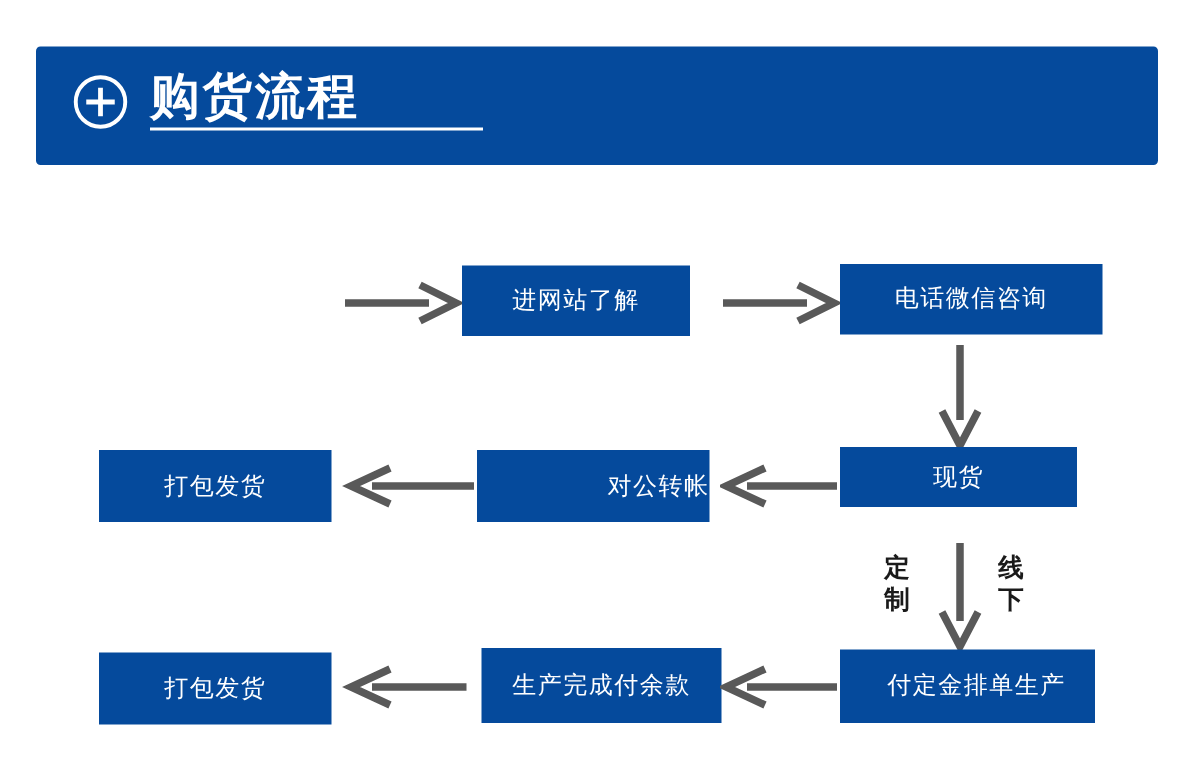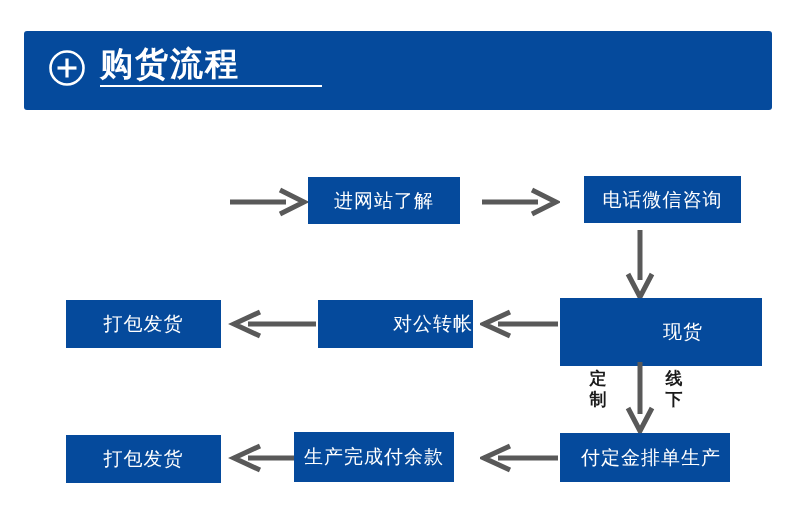--- a/index.html
+++ b/index.html
@@ -65,36 +65,36 @@
     width: 790px;
     height: 506px;
   }
   .node {
     position: absolute;
     background: #054a9c;
     color: #ffffff;
     display: flex;
     align-items: center;
     justify-content: center;
-    font-size: 19px;
+    font-size: 16px;
     font-weight: normal;
     letter-spacing: 1px;
     white-space: nowrap;
   }
 
   
   .node-enter-site   { left: 308px; top: 177px; width: 152px; height: 47px; }
-  .node-consult      { left: 584px; top: 176px; width: 157px; height: 47px; }
+  .node-consult      { left: 560px; top: 176px; width: 175px; height: 47px; }
   
   .node-ship-1       { left: 66px;  top: 300px; width: 155px; height: 48px; }
   .node-transfer     { left: 318px; top: 300px; width: 155px; height: 48px; justify-content: flex-end; }
-  .node-in-stock     { left: 560px; top: 298px; width: 158px; height: 68px; padding-left: 44px; }
+  .node-in-stock     { left: 560px; top: 298px; width: 158px; height: 40px; }
   
   .node-ship-2       { left: 66px;  top: 435px; width: 155px; height: 48px; }
-  .node-balance      { left: 294px; top: 432px; width: 160px; height: 50px; justify-content: center; }
+  .node-balance      { left: 321px; top: 432px; width: 160px; height: 50px; justify-content: center; }
   .node-deposit      { left: 560px; top: 433px; width: 158px; height: 49px; padding-left: 12px; }
 
   
   .arrow {
     position: absolute;
   }
   .arrow-h-r1   { left: 228px; top: 186px; width: 80px;  height: 32px; }
   .arrow-h-r1b  { left: 480px; top: 186px; width: 80px;  height: 32px; }
   .arrow-v-1    { left: 620px; top: 228px; width: 40px;  height: 72px; }
   .arrow-h-r2   { left: 228px; top: 308px; width: 90px;  height: 32px; }

